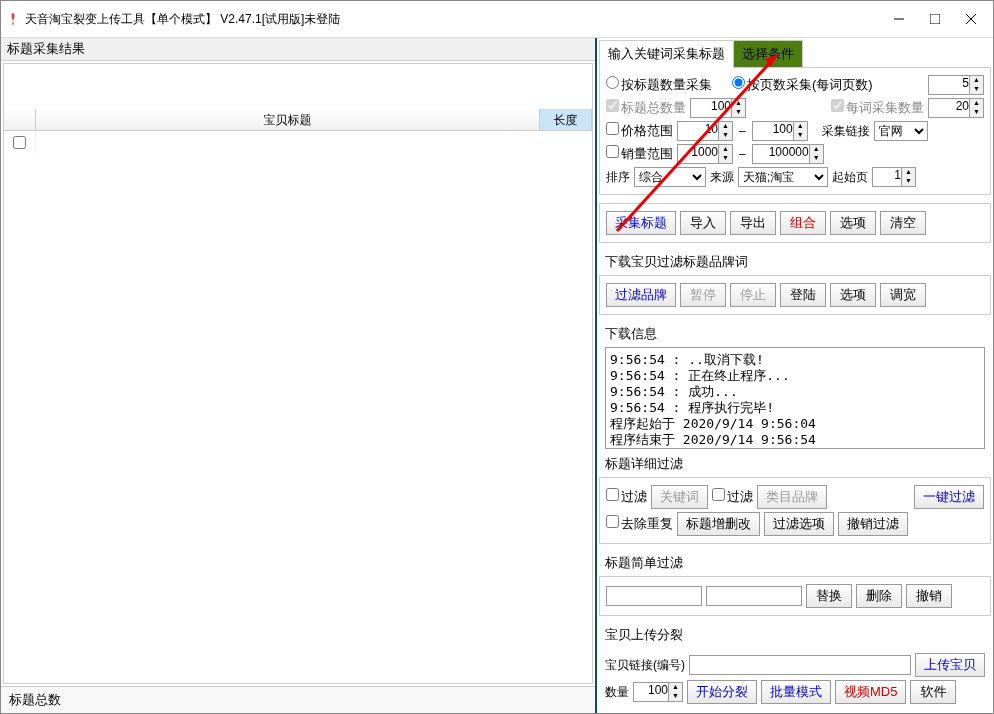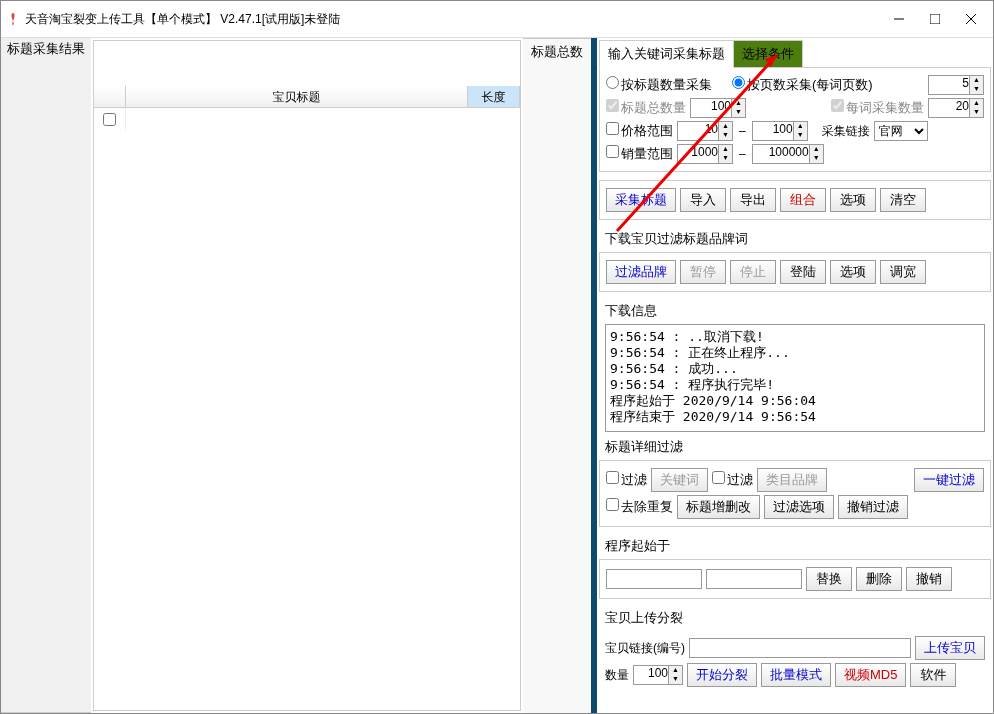--- a/index.html
+++ b/index.html
@@ -4,21 +4,21 @@
   <style>
     * { box-sizing: border-box; margin: 0; padding: 0; }
     body { font-family: "Microsoft YaHei", SimSun, sans-serif; font-size: 12px; background: #fff; overflow: hidden; }
     .window { width: 994px; height: 714px; border: 1px solid #888; display: flex; flex-direction: column; position: relative; }
     .titlebar { height: 28px; display: flex; align-items: center; padding: 18px 4px; border-bottom: 1px solid #ddd; }
     .titlebar .icon { width: 16px; height: 16px; margin-right: 4px; }
     .titlebar .title { flex: 1; font-size: 12px; }
     .winbtns { display: flex; }
     .winbtn { width: 36px; height: 24px; display: flex; align-items: center; justify-content: center; cursor: pointer; }
     .content { flex: 1; display: flex; overflow: hidden; }
-    .left { flex: 1; display: flex; flex-direction: row; border-right: 6px solid #0c4a6e; }
+    .left { flex: 1; display: flex; flex-direction: column; border-right: 2px solid #0c4a6e; }
     .left-header { background: #f0f0f0; border-bottom: 1px solid #ccc; padding: 2px 6px; font-size: 13px; }
     .grid { flex: 1; background: #fff; position: relative; border: 1px solid #ccc; margin: 2px; }
     .grid-header { display: flex; background: linear-gradient(#fff,#f0f0f0); border-bottom: 1px solid #ccc; height: 22px; margin-top: 45px; }
     .grid-header .gh { border-right: 1px solid #ccc; text-align: center; line-height: 22px; font-size: 12px; }
     .gh-check { width: 32px; }
     .gh-title { flex: 1; }
     .gh-len { width: 52px; background: #cce4f7; }
     .grid-row { display: flex; height: 22px; }
     .grid-row .gc { border-right: 1px solid #eee; }
     .gc-check { width: 32px; display: flex; align-items: center; justify-content: center; }
@@ -144,20 +144,31 @@
           <span class="num"><span>1000</span><span class="spin">
                 <span>▲</span>
                 <span>▼</span>
               </span></span>
           <span class="sep">–</span>
           <span class="num" style="width:72px"><span>100000</span><span class="spin">
                 <span>▲</span>
                 <span>▼</span>
               </span></span>
         </div>
+        <div class="row">
+          <span>排序</span>
+          <select class="sel" style="width:72px"><option>综合</option></select>
+          <span>来源</span>
+          <select class="sel" style="width:90px"><option>天猫;淘宝</option></select>
+          <span>起始页</span>
+          <span class="num" style="width:44px"><span>1</span><span class="spin">
+                <span>▲</span>
+                <span>▼</span>
+              </span></span>
+        </div>
       </div>
 
       <div class="panel boxed">
         <div class="row">
           <button class="btn blue">采集标题</button>
           <button class="btn">导入</button>
           <button class="btn">导出</button>
           <button class="btn red">组合</button>
           <button class="btn">选项</button>
           <button class="btn">清空</button>
@@ -195,21 +206,21 @@
           <button class="btn blue">一键过滤</button>
         </div>
         <div class="row">
           <label><input type="checkbox" style=""><span>去除重复</span></label>
           <button class="btn">标题增删改</button>
           <button class="btn">过滤选项</button>
           <button class="btn">撤销过滤</button>
         </div>
       </div>
 
-      <div class="section-label">程序起始于</div>
+      <div class="section-label">标题简单过滤</div>
       <div class="panel boxed">
         <div class="row">
           <input class="txt" style="width: 96px;">
           <input class="txt" style="width: 96px;">
           <button class="btn">替换</button>
           <button class="btn">删除</button>
           <button class="btn">撤销</button>
         </div>
       </div>
 

